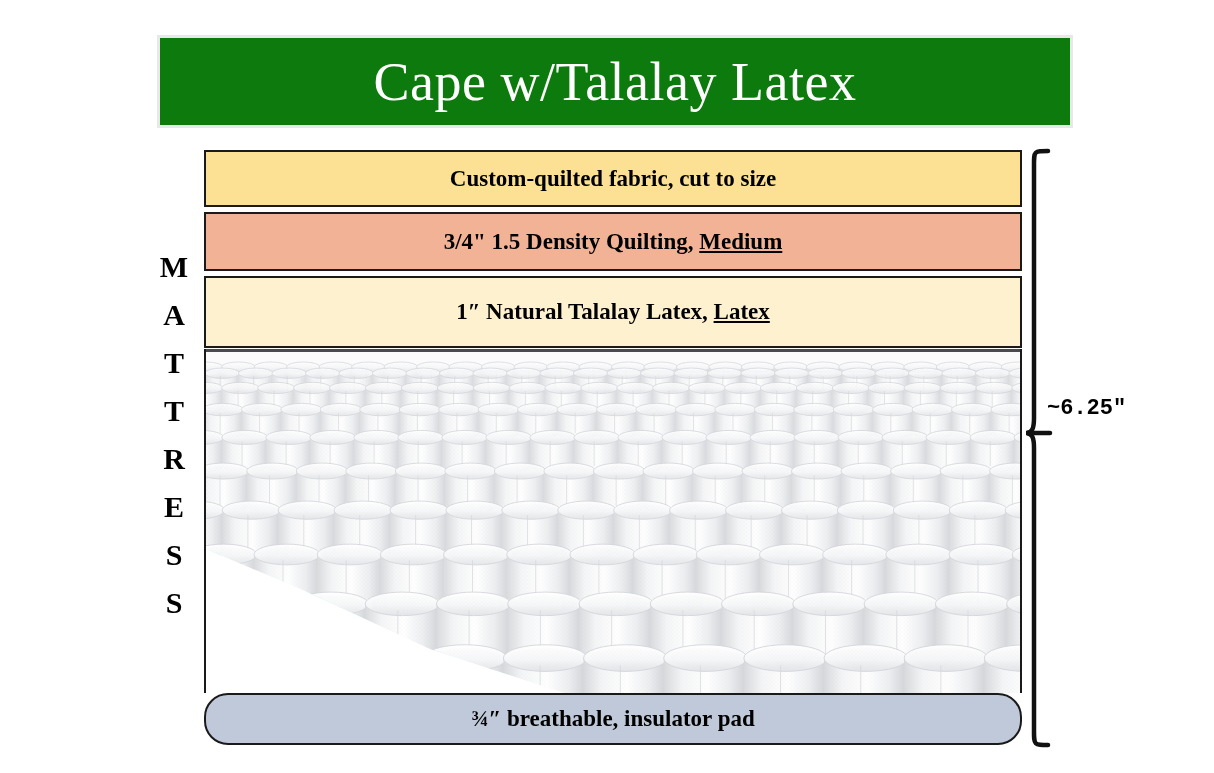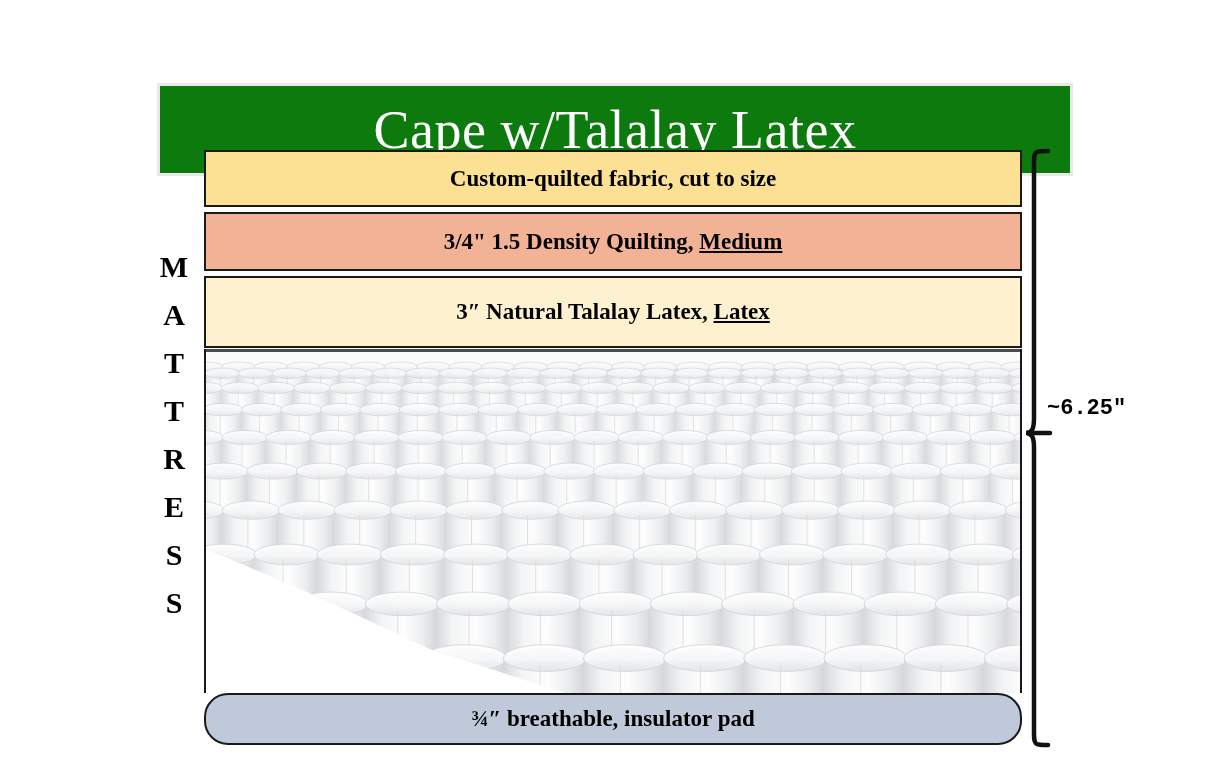--- a/index.html
+++ b/index.html
@@ -21,21 +21,20 @@
     position: absolute;
     left: 160px;
     top: 38px;
     width: 910px;
     height: 87px;
     background: #0c7a0c;
     box-shadow: 0 0 0 3px #e8e8e8;
     display: flex;
     align-items: center;
     justify-content: center;
-    margin-top: 48px;
   }
   #title-text {
     color: #ffffff;
     font-size: 54px;
     line-height: 1;
     letter-spacing: 0.5px;
     font-family: "Liberation Serif", "DejaVu Serif", serif;
     white-space: nowrap;
   }
 
@@ -179,21 +178,21 @@
 
   <div class="layer" id="layer-fabric">
     <span class="layer-text">Custom-quilted fabric, cut to size</span>
   </div>
 
   <div class="layer" id="layer-quilting">
     <span class="layer-text"><span>3/4"  1.5 Density Quilting, </span><u>Medium</u></span>
   </div>
 
   <div class="layer" id="layer-latex">
-    <span class="layer-text"><span>3″  Natural Talalay Latex, </span><u>Latex</u></span>
+    <span class="layer-text"><span>1″  Natural Talalay Latex, </span><u>Latex</u></span>
   </div>
 
   <div id="layer-coils">
     <svg id="coil-canvas" viewBox="0 0 818 344" preserveAspectRatio="none">
       <defs>
         <linearGradient id="sideGrad" x1="0" y1="0" x2="1" y2="0">
           <stop offset="0%" stop-color="#d8d9dc"></stop>
           <stop offset="22%" stop-color="#f4f5f6"></stop>
           <stop offset="52%" stop-color="#ffffff"></stop>
           <stop offset="78%" stop-color="#eceef0"></stop>

